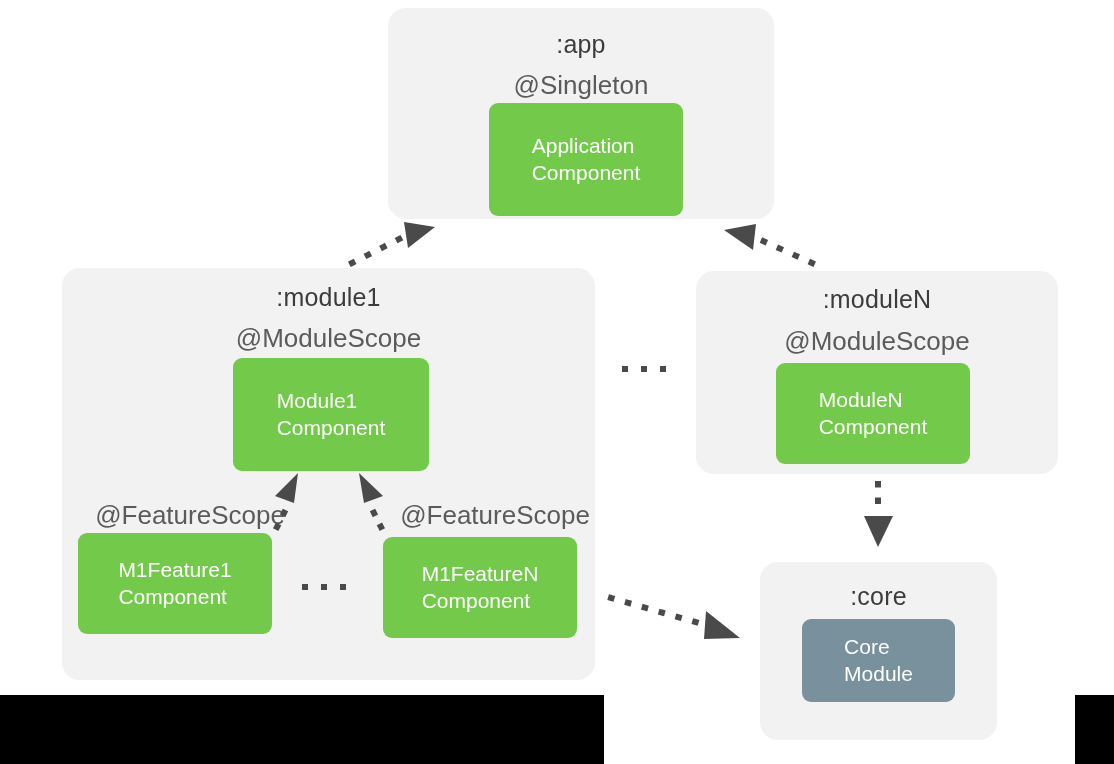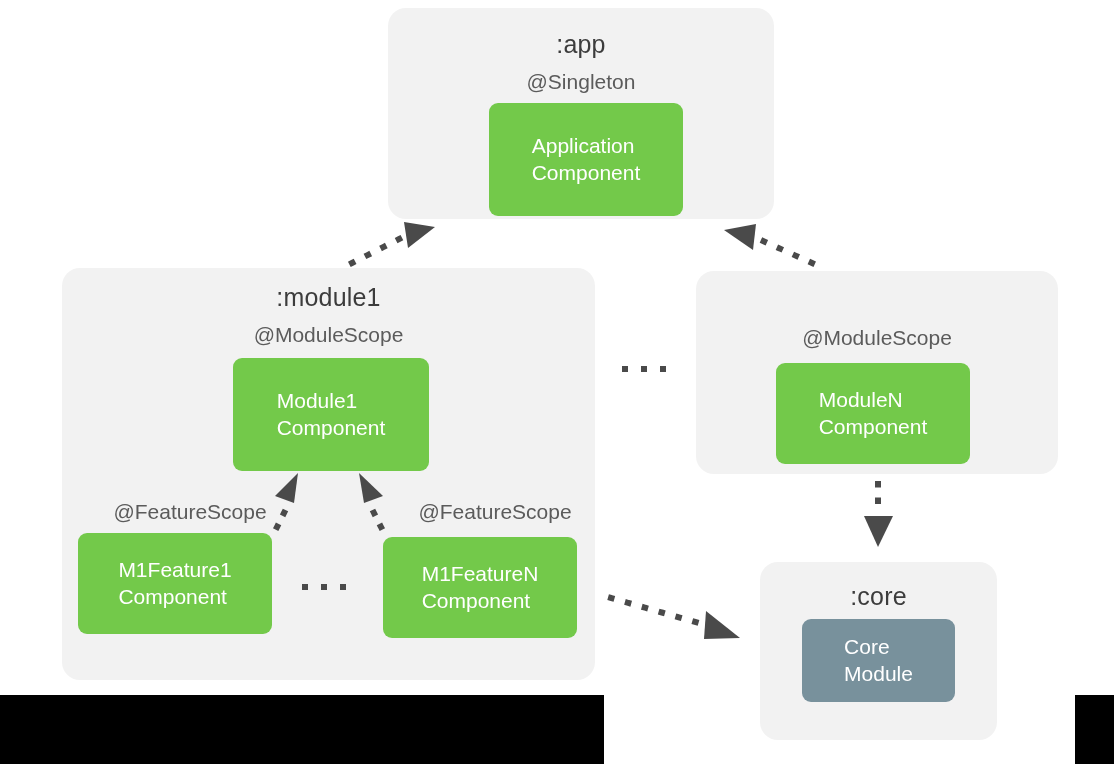--- a/index.html
+++ b/index.html
@@ -31,21 +31,21 @@
     left: 0; right: 0;
     text-align: center;
     font-weight: normal;
     font-size: 25px;
     color: #3c3c3c;
     letter-spacing: 0.2px;
   }
   .scope-label {
     position: absolute;
     text-align: center;
-    font-size: 21px;
+    font-size: 26px;
     color: #5b5b5b;
   }
   .node {
     position: absolute;
     border-radius: 9px;
     display: flex;
     align-items: center;
     justify-content: center;
     text-align: left;
     color: #ffffff;
@@ -123,20 +123,21 @@
     <div class="scope-label" style="left:321px; width:224px; top:232px;">@FeatureScope</div>
     <div class="node green" style="left:321px; top:269px; width:194px; height:101px;">
       <span>
         <span>M1FeatureN</span><br>
         <span>Component</span>
       </span>
     </div>
   </div>
 
   <div class="card" style="left:696px; top:271px; width:362px; height:203px;">
+    <div class="card-title" style="top:14px;">:moduleN</div>
     <div class="scope-label" style="left:0; right:0; top:55px;">@ModuleScope</div>
     <div class="node green" style="left:80px; top:92px; width:194px; height:101px;">
       <span>
         <span>ModuleN</span><br>
         <span>Component</span>
       </span>
     </div>
   </div>
 
   <div class="card" style="left:760px; top:562px; width:237px; height:178px;">

